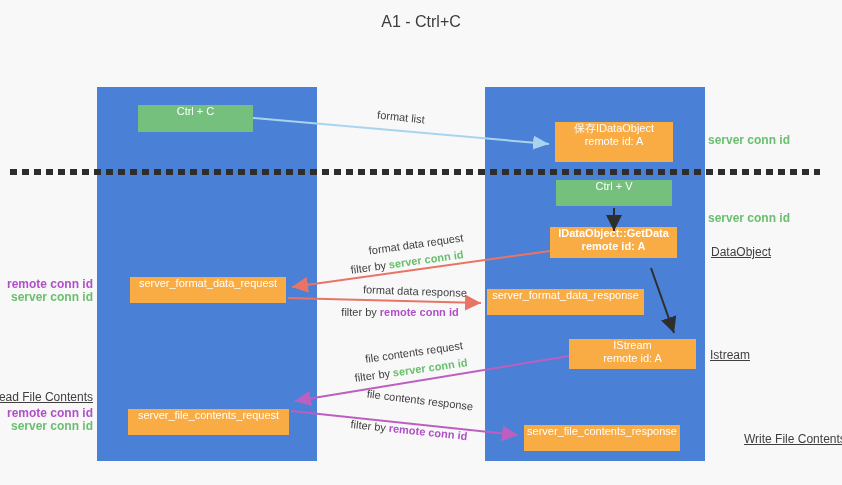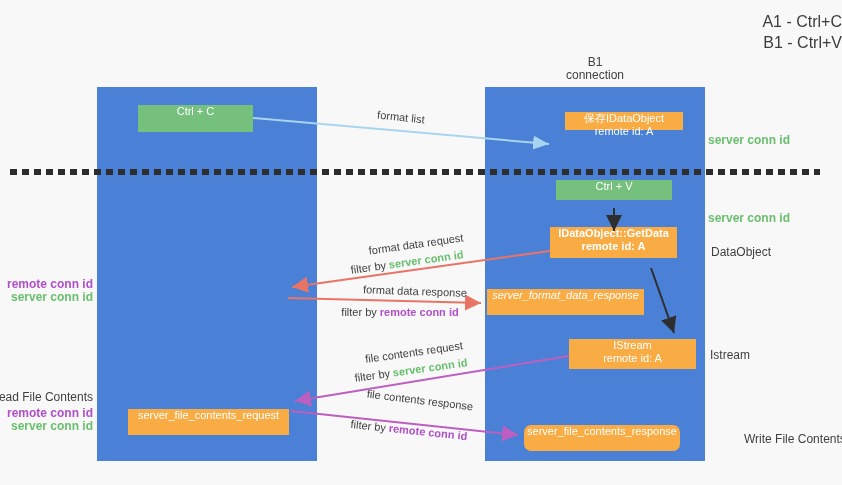--- a/index.html
+++ b/index.html
@@ -1,57 +1,52 @@
 <!DOCTYPE html>
 <html style="--background: #f8f8f8; --column-blue: #4a80d5; --box-orange: #f9ab44; --button-green: #75c07d; --green-text: #69bf6e; --purple-text: #b050c8; --red-arrow: #e97466; --magenta-arrow: #bd5fc0; --light-blue-arrow: #a9d4f0; --black-arrow: #2e2e2e;"><head>
 <meta charset="utf-8">
 <style>
   html,body{margin:0;padding:0;}
   body{font-family:"Liberation Sans","DejaVu Sans",sans-serif;background:#f8f8f8;}
   #stage{position:relative;width:842px;height:485px;background:var(--background,#f8f8f8);overflow:hidden;}
 
-  .title{position:absolute;top:11px;left:0;width:842px;text-align:right;
+  .title{position:absolute;top:11px;left:0;width:842px;text-align:center;
          font-size:16px;line-height:21px;color:#3c3c3c;}
 
   .col-header{position:absolute;text-align:center;font-size:12px;line-height:13px;color:#3f3f3f;}
   .col{position:absolute;top:87px;height:374px;background:var(--column-blue,#4a80d5);z-index:1;}
 
   .node{position:absolute;display:flex;flex-direction:column;justify-content:flex-start;align-items:center;
         color:#fff;font-size:11px;line-height:13px;text-align:center;z-index:3;}
   .orange{background:var(--box-orange,#f9ab44);}
   .green{background:var(--button-green,#75c07d);}
 
   .divider{position:absolute;left:10px;top:169px;width:810px;height:6px;z-index:5;
            background:repeating-linear-gradient(90deg,#2d2d2d 0 7px,transparent 7px 12px);}
 
   svg.arrows{position:absolute;left:0;top:0;z-index:4;pointer-events:none;}
 
   .alabel{position:absolute;white-space:nowrap;font-size:11px;color:#3f3f3f;z-index:6;
           transform:translate(-50%,-50%);}
   .side{position:absolute;white-space:nowrap;font-size:12px;z-index:6;}
   .green-t{color:var(--green-text,#69bf6e);font-weight:700;}
   .purple-t{color:var(--purple-text,#b050c8);font-weight:700;}
-  .dark-t{color:#3f3f3f;}
+  .dark-t{color:#3f3f3f;text-decoration:underline;}
   .fb{margin-right:3px;}
   .right-block{text-align:right;line-height:13px;}
 </style>
 </head>
 <body>
 
 <div id="stage">
 
   <div class="title">
     <div>A1 - Ctrl+C</div>
-    <div>B1 - Ctrl+V</div>
   </div>
 
-  <div class="col-header" style="left:545px;top:56px;width:100px;">
-    <div>B1</div>
-    <div>connection</div>
-  </div>
 
   <div class="col" style="left:97px;width:220px;"></div>
   <div class="col" style="left:485px;width:220px;"></div>
 
   <div class="divider"></div>
 
   <svg class="arrows" width="842" height="485" viewBox="0 0 842 485">
     <defs>
       <marker id="m-blue" markerWidth="9" markerHeight="8" refX="8" refY="3.5" orient="auto">
         <path d="M0,0 L8,3.5 L0,7 z" style="fill:var(--light-blue-arrow,#a9d4f0)"></path>
@@ -72,49 +67,52 @@
     <line x1="288" y1="298" x2="481" y2="303" style="stroke:var(--red-arrow,#e97466)" stroke-width="2" marker-end="url(#m-red)"></line>
     <line x1="651" y1="268" x2="674" y2="333" style="stroke:var(--black-arrow,#2e2e2e)" stroke-width="2" marker-end="url(#m-black)"></line>
     <line x1="569" y1="356" x2="295" y2="401" style="stroke:var(--magenta-arrow,#bd5fc0)" stroke-width="2" marker-end="url(#m-magenta)"></line>
     <line x1="291" y1="411" x2="518" y2="435" style="stroke:var(--magenta-arrow,#bd5fc0)" stroke-width="2" marker-end="url(#m-magenta)"></line>
   </svg>
 
   <div class="node green" style="left:138px;top:105px;width:115px;height:27px;">
     <div>Ctrl + C</div>
   </div>
 
-  <div class="node orange" style="left:555px;top:112px;width:118px;height:18px;margin-left:10px;">
+  <div class="node orange" style="left:555px;top:122px;width:118px;height:40px;">
     <div>保存IDataObject</div>
     <div>remote id: A</div>
   </div>
 
-  <div class="node green" style="left:556px;top:180px;width:116px;height:20px;">
+  <div class="node green" style="left:556px;top:180px;width:116px;height:26px;">
     <div>Ctrl + V</div>
   </div>
 
   <div class="node orange" style="left:550px;top:227px;width:127px;height:31px;font-weight:bold;">
     <div>IDataObject::GetData</div>
     <div>remote id: A</div>
   </div>
 
+  <div class="node orange" style="left:130px;top:277px;width:156px;height:26px;">
+    <div>server_format_data_request</div>
+  </div>
 
-  <div class="node orange" style="left:487px;top:289px;width:157px;height:26px;font-style:italic;">
+  <div class="node orange" style="left:487px;top:289px;width:157px;height:26px;">
     <div>server_format_data_response</div>
   </div>
 
   <div class="node orange" style="left:569px;top:339px;width:127px;height:30px;">
     <div>IStream</div>
     <div>remote id: A</div>
   </div>
 
   <div class="node orange" style="left:128px;top:393px;width:161px;height:26px;margin-top:16px;">
     <div>server_file_contents_request</div>
   </div>
 
-  <div class="node orange" style="left:524px;top:425px;width:156px;height:26px;border-radius:7px;">
+  <div class="node orange" style="left:524px;top:425px;width:156px;height:26px;">
     <div>server_file_contents_response</div>
   </div>
 
   <div class="side green-t" style="left:708px;top:133px;">server conn id</div>
   <div class="side green-t" style="left:708px;top:211px;">server conn id</div>
   <div class="side dark-t" style="left:711px;top:245px;">DataObject</div>
   <div class="side dark-t" style="left:710px;top:348px;">Istream</div>
   <div class="side dark-t" style="left:744px;top:432px;">Write File Contents</div>
 
   <div class="side right-block" style="right:749px;top:278px;">

